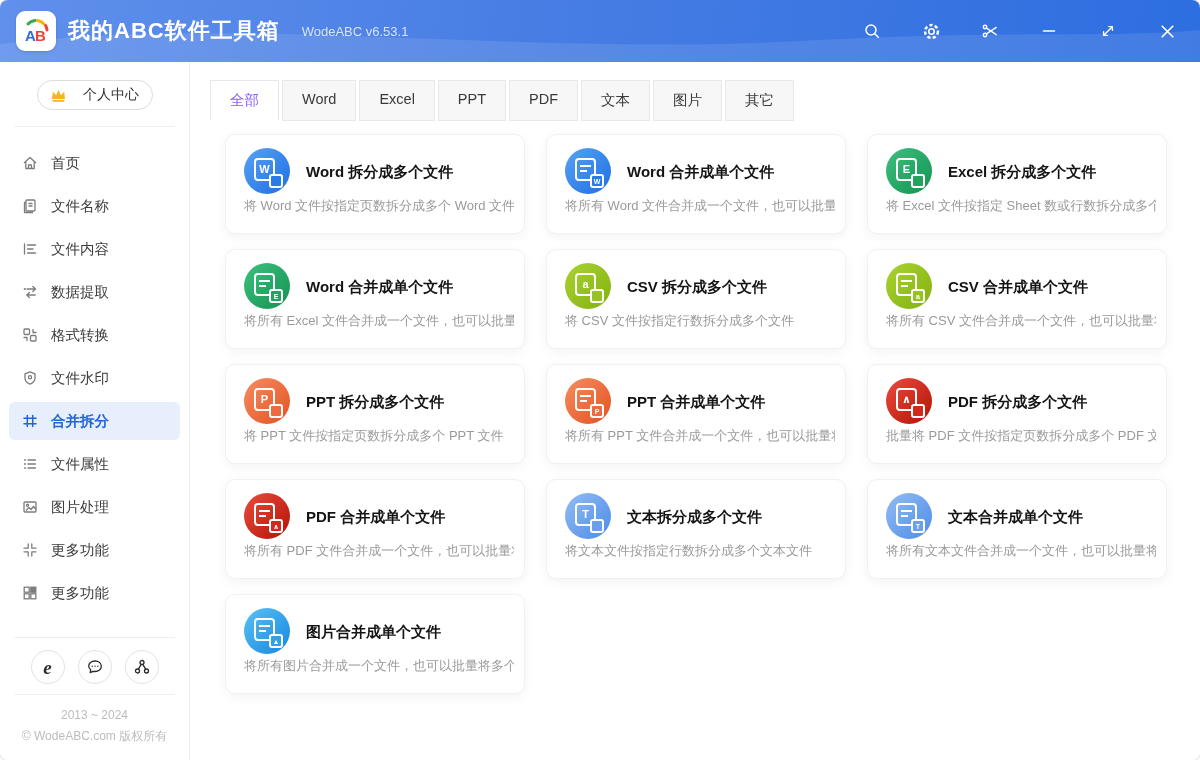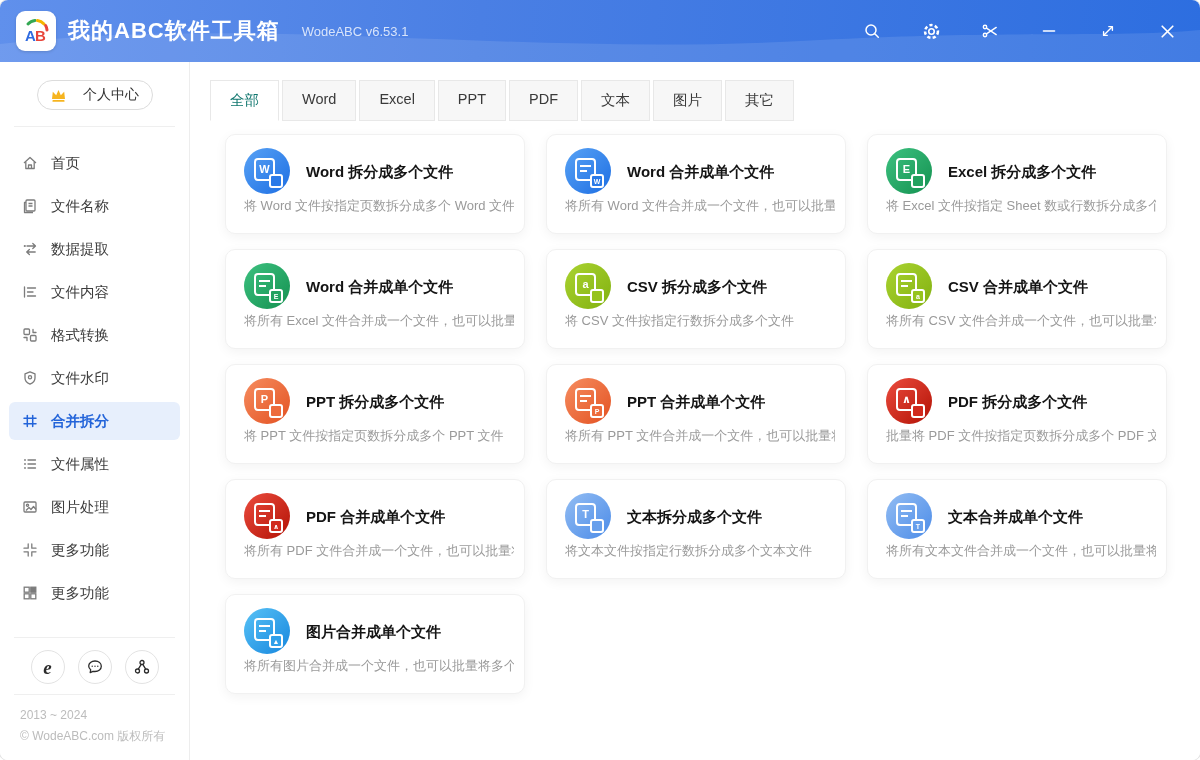--- a/index.html
+++ b/index.html
@@ -25,27 +25,27 @@
   .sb-divider { height:1px; background:#efefef; margin:16px 14px 8px; }
   .sb-items { padding:4px 0; }
   .s-item { display:flex; align-items:center; gap:13px; height:38px; margin:5px 9px; padding:0 13px; border-radius:6px; font-size:14.5px; color:#3c3c3c; cursor:pointer; }
   .s-item svg { color:#7c7c7c; flex:0 0 auto; }
   .s-item.active { background:#e7effc; color:#2364d9; font-weight:bold; }
   .s-item.active svg { color:#2364d9; }
   .sb-bottom { margin-top:auto; }
   .sb-social { display:flex; justify-content:center; gap:13px; padding:12px 0 10px; }
   .soc-btn { width:34px; height:34px; border:1px solid #e3e3e3; border-radius:50%; background:#fff; display:flex; align-items:center; justify-content:center; color:#2b2b2b; cursor:pointer; }
   .soc-btn .e-glyph { font-family:"Liberation Serif","DejaVu Serif",serif; font-style:italic; font-weight:bold; font-size:19px; line-height:1; }
-  .sb-footer { text-align:left; color:#bcbcbc; font-size:12px; padding:10px 6px 14px; border-top:1px solid #efefef; margin:0 14px; line-height:1.7; }
+  .sb-footer { text-align:center; color:#bcbcbc; font-size:12px; padding:10px 6px 14px; border-top:1px solid #efefef; margin:0 14px; line-height:1.7; }
 
   
   .content { flex:1; background:#fff; min-width:0; display:flex; flex-direction:column; }
   .tabs { display:flex; padding:18px 0 0 20px; }
   .tab { padding:10px 19px; font-size:14.5px; color:#3a3a3a; background:#f7f7f7; border:1px solid #e8e8e8; margin-right:3px; cursor:pointer; }
-  .tab.active { background:#fff; color:#0f766e; border-bottom-color:transparent; }
+  .tab.active { background:#fff; color:#8b5cf6; border-bottom-color:transparent; }
 
   .cards { display:grid; grid-template-columns:repeat(3,300px); gap:15px 21px; padding:13px 20px 20px 35px; }
   .card { position:relative; width:300px; height:100px; background:#fff; border:1px solid #f1f1f1; border-radius:10px; box-shadow:0 3px 12px rgba(0,0,0,.05); cursor:pointer; }
   .card-title { position:absolute; left:80px; top:28px; font-size:15px; font-weight:bold; color:#141414; white-space:nowrap; }
   .card-desc { position:absolute; left:18px; top:62px; right:10px; font-size:13px; color:#9a9a9a; white-space:nowrap; overflow:hidden; }
 
   
   .card-icon { position:absolute; left:18px; top:13px; width:46px; height:46px; border-radius:50%; display:flex; align-items:center; justify-content:center; }
   .gm { position:relative; width:21px; height:23px; border:2px solid #fff; border-radius:4px; margin:0 5px 4px 0; display:flex; align-items:center; justify-content:center; }
   .gl { font-size:11px; font-weight:bold; color:#fff; line-height:1; }
@@ -147,35 +147,35 @@
         </div>
         <div class="s-item">
           <svg width="16" height="16" viewBox="0 0 16 16" fill="none" stroke="currentColor" stroke-width="1.3" stroke-linejoin="round">
               <rect x="4" y="2" width="9" height="11" rx="1"></rect>
               <path d="M4 4.5 H2.5 V14.5 H11"></path>
               <path d="M6.5 5.5 h4 M6.5 8 h4"></path>
             </svg>
           <span>文件名称</span>
         </div>
         <div class="s-item">
-          <svg width="16" height="16" viewBox="0 0 16 16" fill="none" stroke="currentColor" stroke-width="1.3" stroke-linecap="round" stroke-linejoin="round">
-              <circle cx="2.8" cy="5" r="1.1" fill="currentColor" stroke="none"></circle>
-              <path d="M5 5 h8.5 M10.8 2.5 L13.5 5 L10.8 7.5"></path>
-              <path d="M13.2 11 H4.7 M7.4 8.5 L4.7 11 L7.4 13.5"></path>
-            </svg>
-          <span>数据提取</span>
-        </div>
-        <div class="s-item">
           <svg width="16" height="16" viewBox="0 0 16 16" fill="none" stroke="currentColor" stroke-width="1.3" stroke-linecap="round">
               <path d="M2.5 3 v10"></path>
               <path d="M5.5 4 h8"></path>
               <path d="M5.5 8 h5.5"></path>
               <path d="M5.5 12 h8"></path>
             </svg>
           <span>文件内容</span>
+        </div>
+        <div class="s-item">
+          <svg width="16" height="16" viewBox="0 0 16 16" fill="none" stroke="currentColor" stroke-width="1.3" stroke-linecap="round" stroke-linejoin="round">
+              <circle cx="2.8" cy="5" r="1.1" fill="currentColor" stroke="none"></circle>
+              <path d="M5 5 h8.5 M10.8 2.5 L13.5 5 L10.8 7.5"></path>
+              <path d="M13.2 11 H4.7 M7.4 8.5 L4.7 11 L7.4 13.5"></path>
+            </svg>
+          <span>数据提取</span>
         </div>
         <div class="s-item">
           <svg width="16" height="16" viewBox="0 0 16 16" fill="none" stroke="currentColor" stroke-width="1.3" stroke-linejoin="round">
               <rect x="2" y="2" width="5.5" height="5.5" rx="1"></rect>
               <rect x="8.5" y="8.5" width="5.5" height="5.5" rx="1"></rect>
               <path d="M11 2.5 v3 h3" stroke-linecap="round"></path>
               <path d="M5 13.5 v-3 H2" stroke-linecap="round"></path>
             </svg>
           <span>格式转换</span>
         </div>

